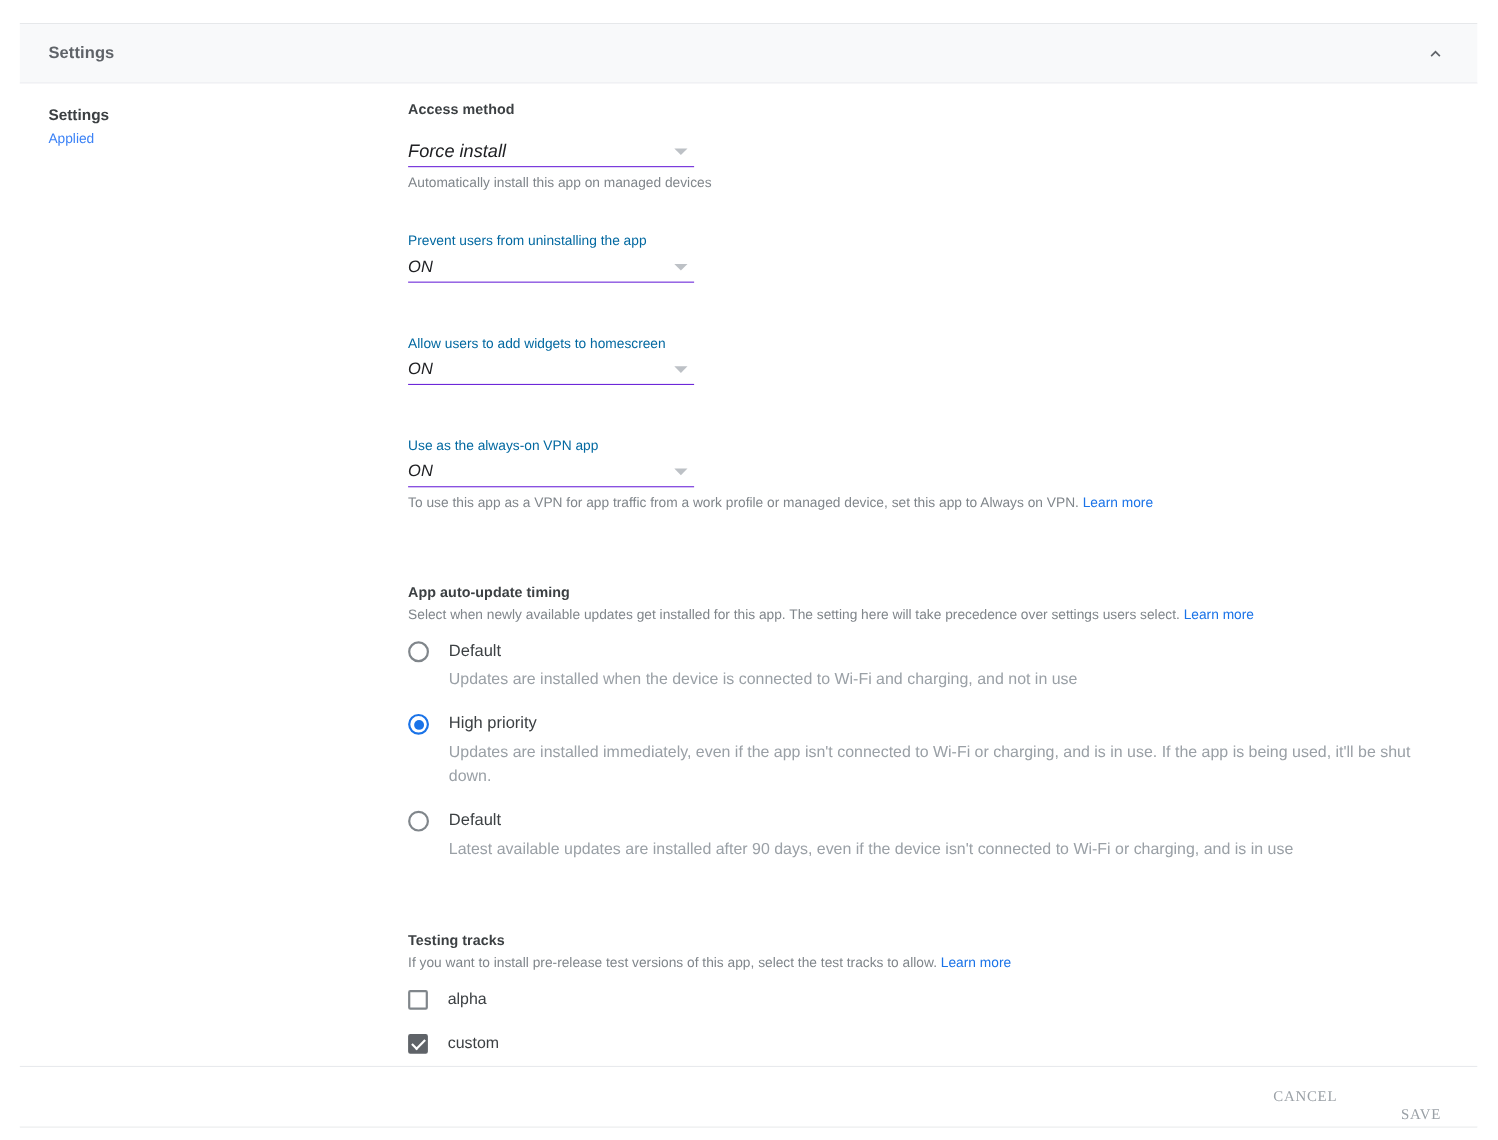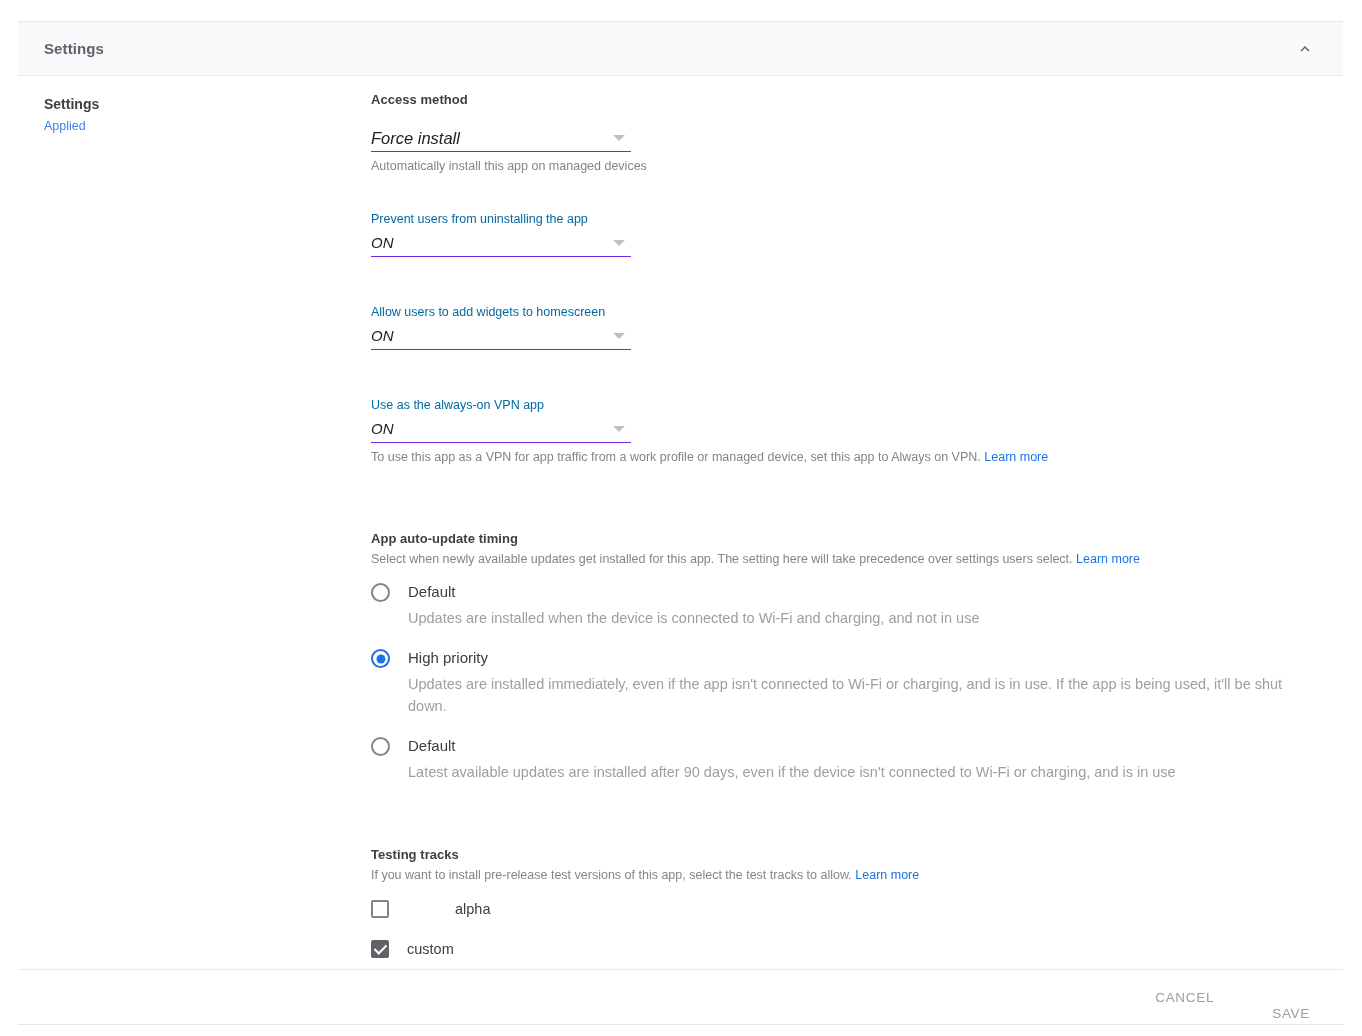--- a/index.html
+++ b/index.html
@@ -176,21 +176,21 @@
     font-size: 14.5px;
     color: #9aa0a6;
     line-height: 22px;
     margin-top: 5px;
     max-width: 940px;
   }
 
   
   .check-group { margin-top: 14px; }
   .check-row { display: flex; align-items: center; margin-top: 20px; cursor: pointer; }
-  .check-row:first-child { margin-top: 0; gap: 48px; }
+  .check-row:first-child { margin-top: 0; }
   .checkbox {
     flex: 0 0 auto;
     width: 18px; height: 18px;
     border-radius: 2px;
     border: 2px solid #80868b;
     background: #fff;
     position: relative;
   }
   .checkbox.checked {
     background: #5f6368;
@@ -219,21 +219,21 @@
     border-top: 1px solid #e8eaed;
     display: flex;
     align-items: center;
     justify-content: flex-end;
     padding-right: 23px;
     background: #fff;
   }
   .txt-btn {
     background: transparent;
     border: none;
-    font-family: Liberation Sans, sans-serif;
+    font-family: Liberation Serif, serif;
     font-size: 13.5px;
     letter-spacing: .7px;
     color: #9aa0a6;
     cursor: pointer;
     padding: 8px 10px;
   }
   .txt-btn + .txt-btn { margin-left: 38px; margin-top: 32px; }
   .sp-34 { height: 34px; }
   .sp-46 { height: 46px; }
   .sp-62 { height: 62px; }

